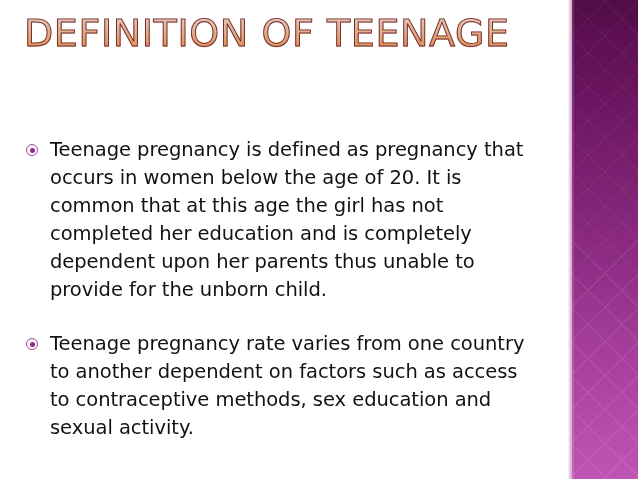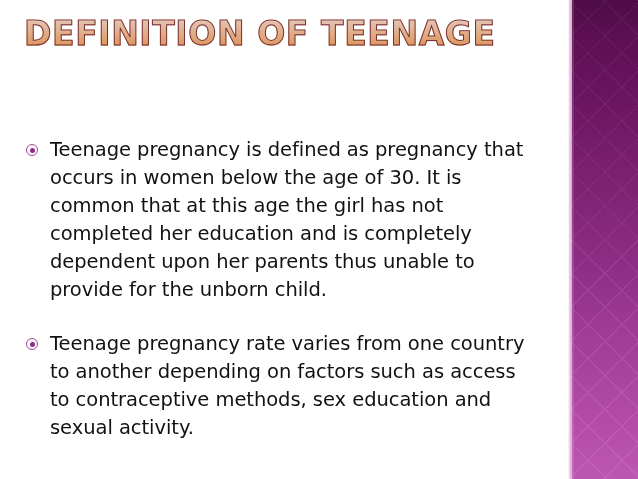--- a/index.html
+++ b/index.html
@@ -77,22 +77,22 @@
 
   
   .title-block {
     position: absolute;
     left: 24px;
     top: 14px;
     width: 520px;
   }
   .title-line {
     font-family: "DejaVu Sans", sans-serif;
-    font-weight: 700;
-    font-size: 33px;
+    font-weight: 400;
+    font-size: 38px;
     line-height: 39px;
     letter-spacing: 0.6px;
     text-transform: uppercase;
     margin: 0;
     white-space: nowrap;
     background: linear-gradient(to bottom,
         #ffffff 0%,
         #fbe4cd 16%,
         #f8d3ad 38%,
         #f6bf86 62%,
@@ -167,23 +167,23 @@
   </div>
 
   <div class="title-block">
     <div class="title-line">Definition of teenage</div>
   </div>
 
   <div class="body-block">
 
     <div class="bullet-item">
       <span class="bullet-marker"></span>
-      <span class="bullet-text">Teenage pregnancy is defined as pregnancy that occurs in women below the age of 30. It is common that at this age the girl has not completed her education and is completely dependent upon her parents thus unable to provide for the unborn child.</span>
+      <span class="bullet-text">Teenage pregnancy is defined as pregnancy that occurs in women below the age of 20. It is common that at this age the girl has not completed her education and is completely dependent upon her parents thus unable to provide for the unborn child.</span>
     </div>
 
     <div class="bullet-item">
       <span class="bullet-marker"></span>
-      <span class="bullet-text">Teenage pregnancy rate varies from one country to another depending on factors such as access to contraceptive methods, sex education and sexual activity.</span>
+      <span class="bullet-text">Teenage pregnancy rate varies from one country to another dependent on factors such as access to contraceptive methods, sex education and sexual activity.</span>
     </div>
 
   </div>
 
 </div>
 
 </body></html>

